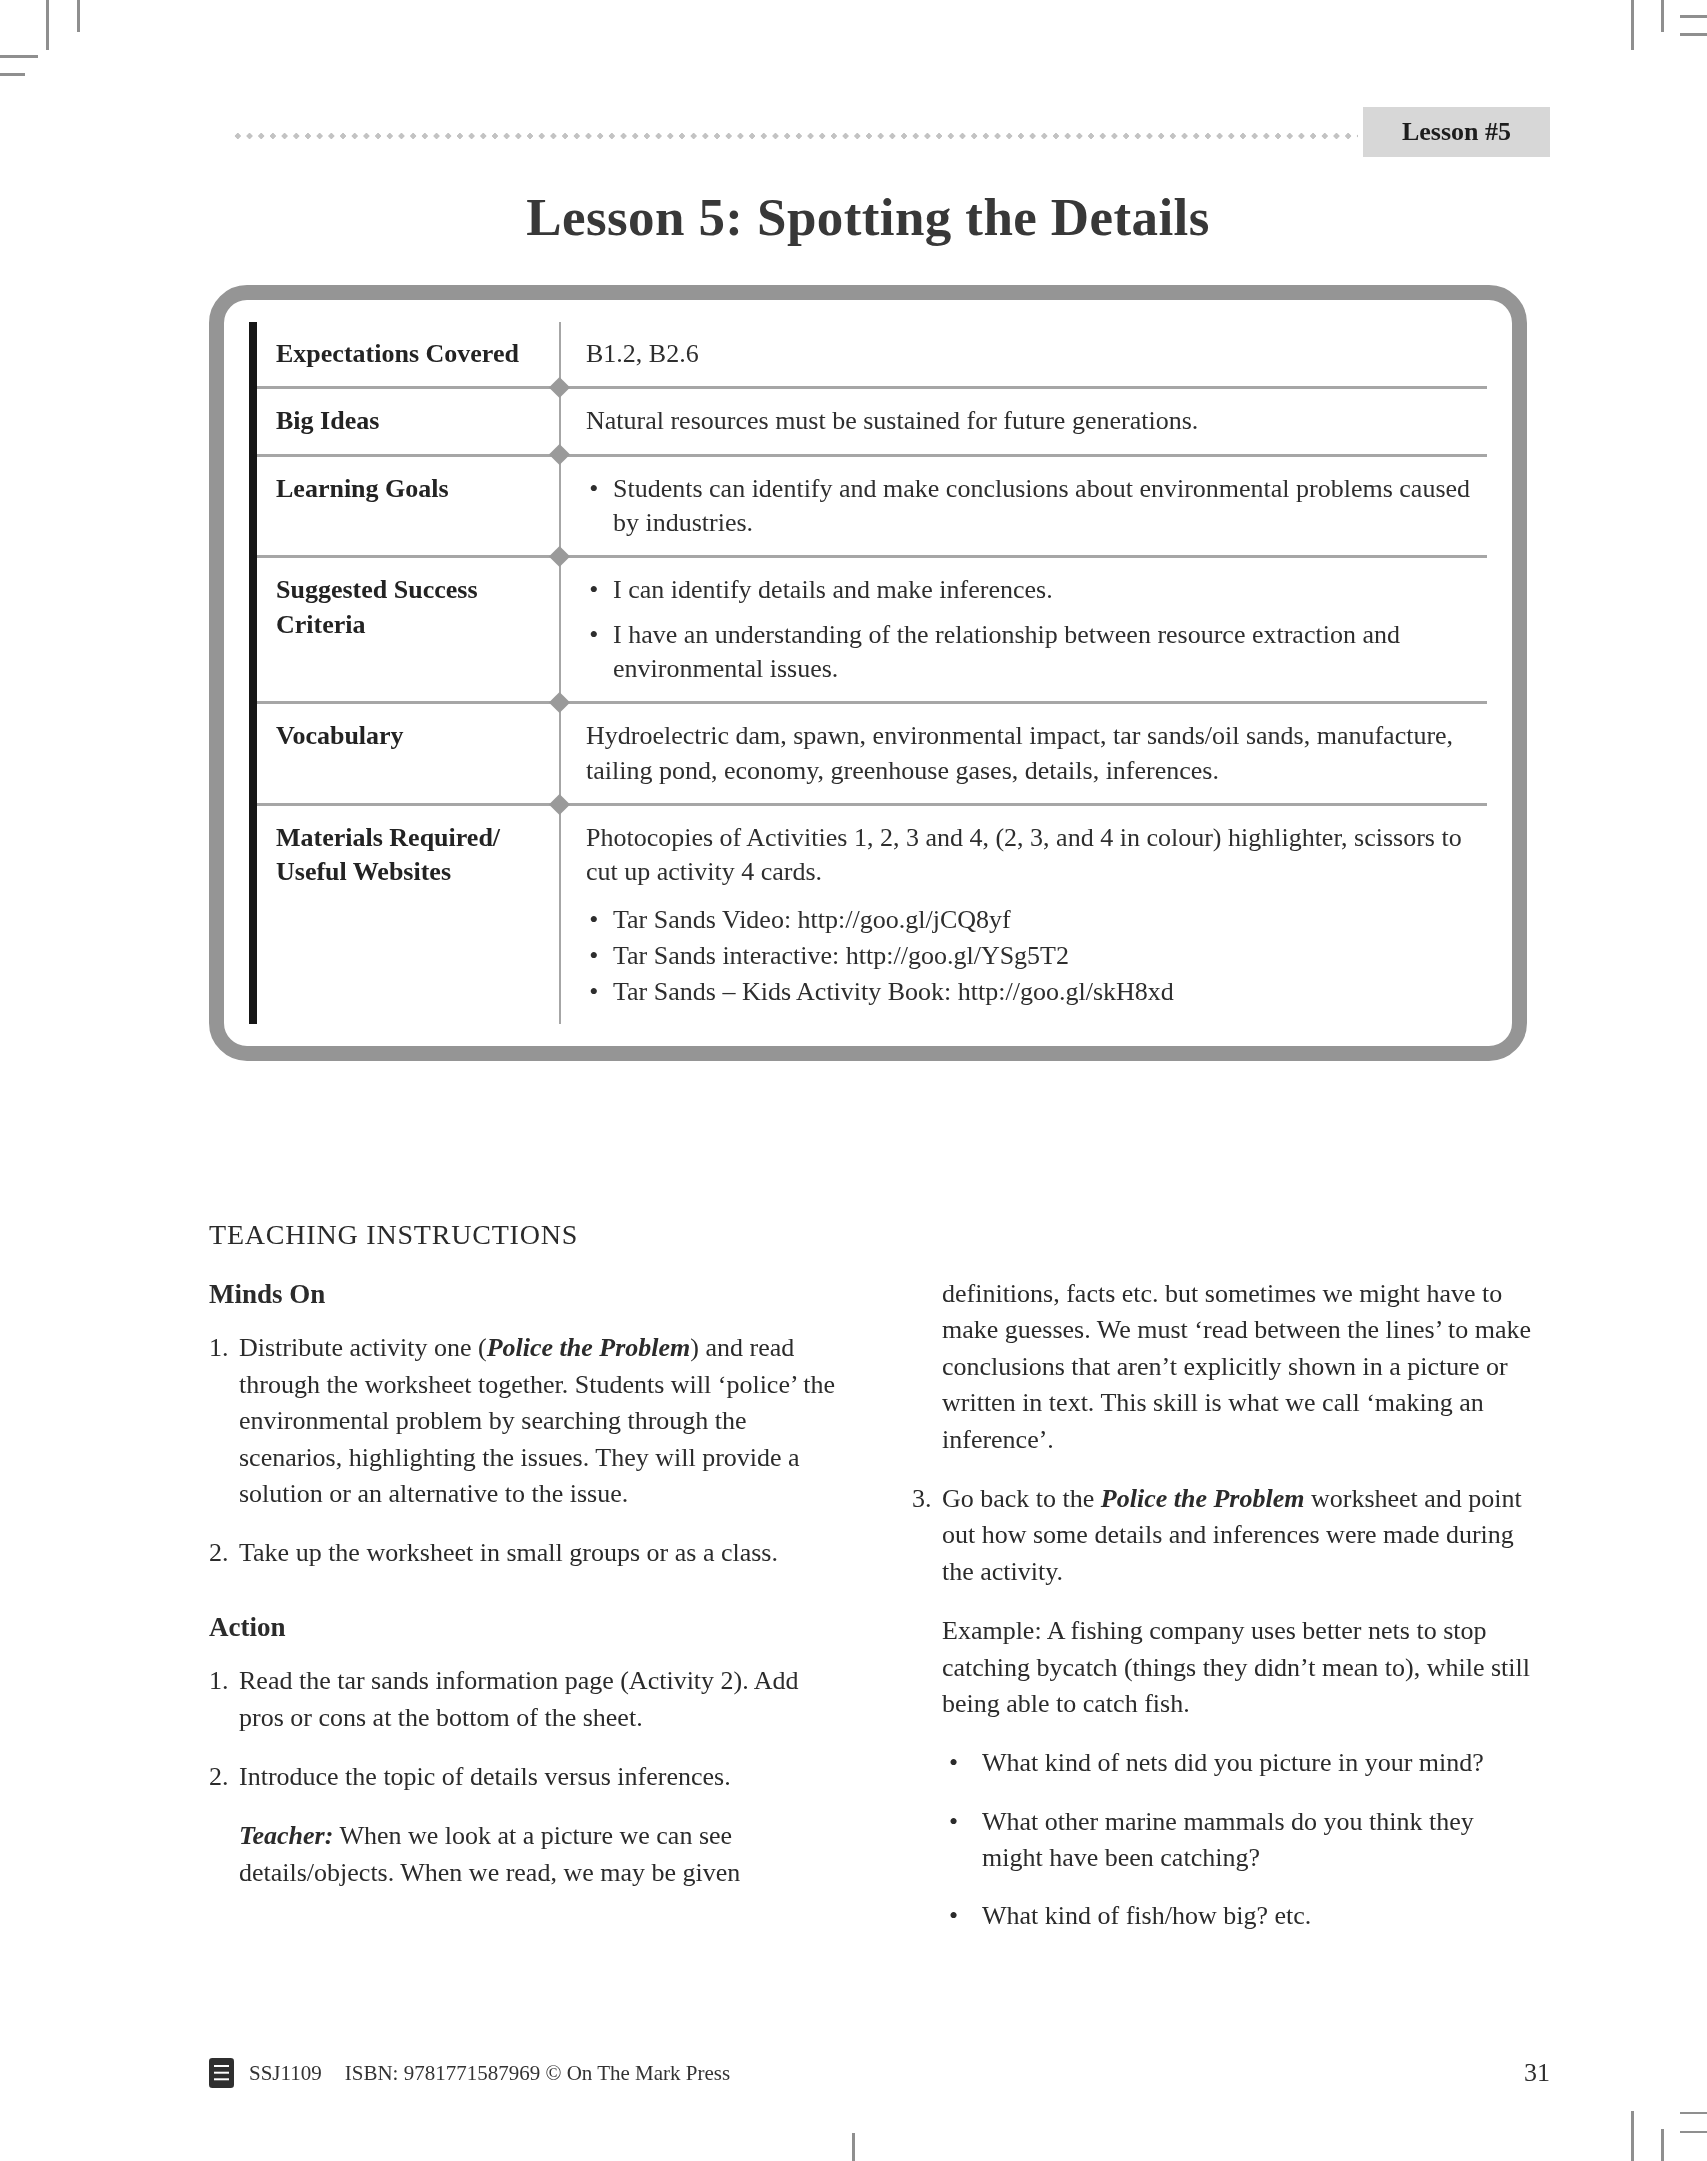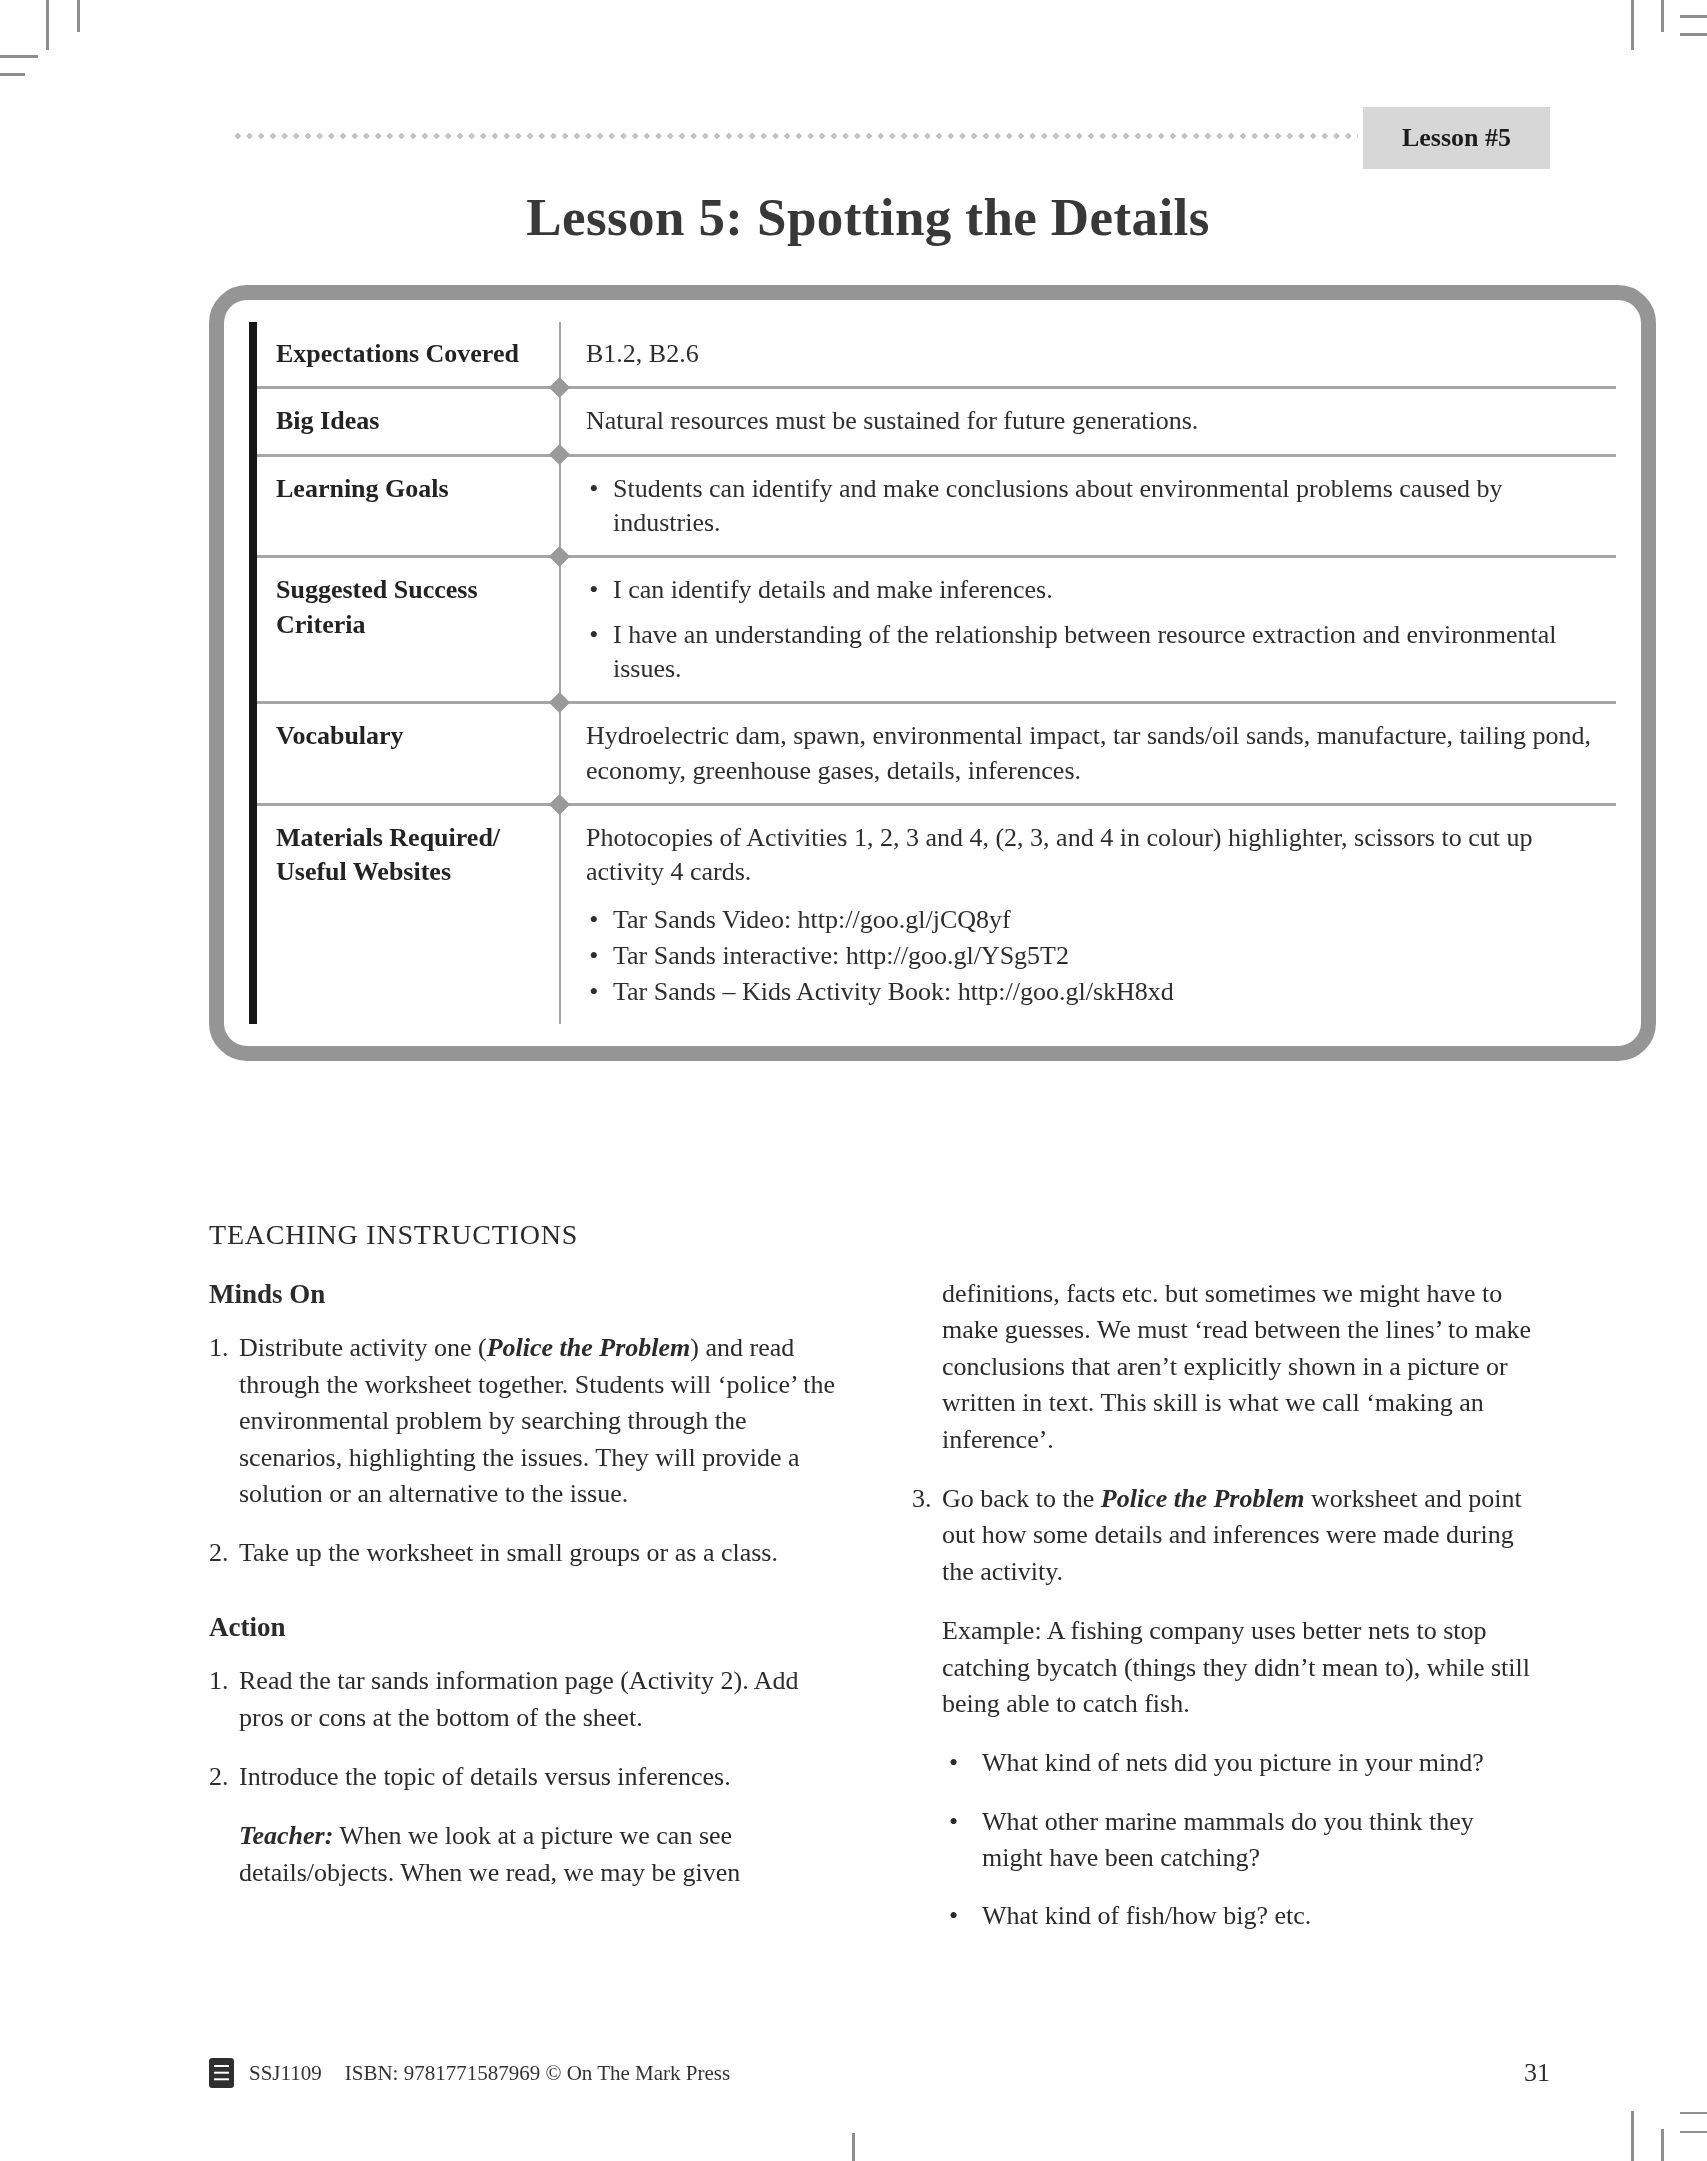--- a/index.html
+++ b/index.html
@@ -5,31 +5,31 @@
 <style>
   * { margin:0; padding:0; box-sizing:border-box; }
   html, body { width:1708px; height:2161px; background:#ffffff;
     font-family:"Liberation Serif", serif; color:#2e2e2e; }
   .page { position:relative; width:1708px; height:2161px; overflow:hidden; }
 
   
   .crop { position:absolute; background:#8f8f8f; }
 
   
-  .lesson-tab { position:absolute; top:107px; right:158px; width:187px; height:62px;
+  .lesson-tab { position:absolute; top:107px; right:158px; width:187px; height:50px;
     background:#d7d7d7; display:flex; align-items:center; justify-content:center;
     font-weight:bold; font-size:26px; color:#1d1d1d; }
   .dotline { position:absolute; top:133px; left:232px; width:1126px; height:5.8px;
     background-image:radial-gradient(circle, #c3c3c3 2.5px, transparent 2.7px);
     background-size:11.7px 5.8px; background-repeat:repeat-x; }
   .page-title { position:absolute; top:187px; left:209px; width:1318px; text-align:center;
     font-size:53px; color:#383838; letter-spacing:0.4px; }
 
   
-  .table-wrap { position:absolute; top:285px; left:209px; width:1447px;
+  .table-wrap { position:absolute; top:285px; left:209px; width:1318px;
     border:15px solid #959595; border-radius:38px; background:#fff; padding:22px 25px; }
   .rows { position:relative; }
   .rows::before { content:""; position:absolute; left:0; top:0; bottom:0; width:7.5px;
     background:#161616; z-index:2; }
   .row { display:grid; grid-template-columns:310px 1fr; position:relative; }
   .row + .row { border-top:3.3px solid #a6a6a6; }
   .cell-label { padding:15px 18.3px 15px 27px; font-weight:bold; font-size:26px;
     line-height:1.32; white-space:pre-line; color:#232323; }
   .cell-content { border-left:2.5px solid #a6a6a6; padding:15px 15px 15px 25px;
     font-size:26px; line-height:1.32; }

